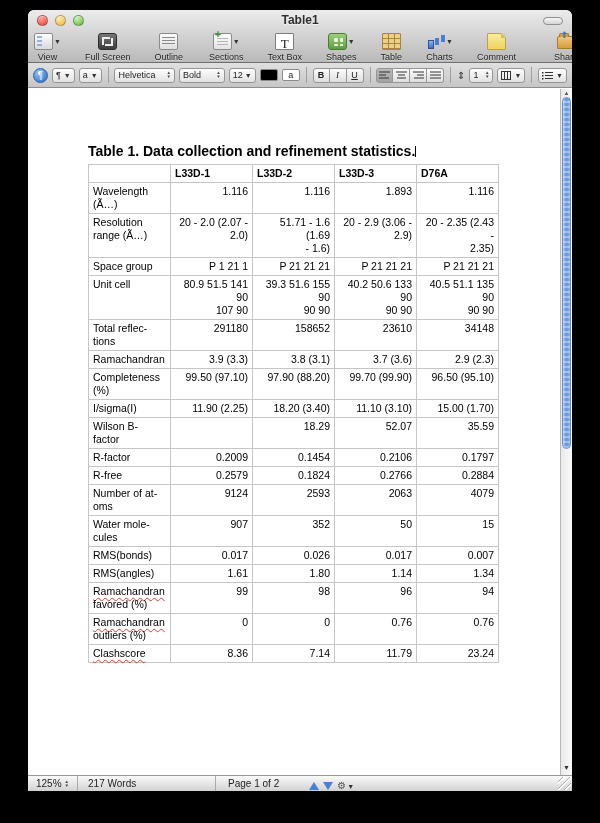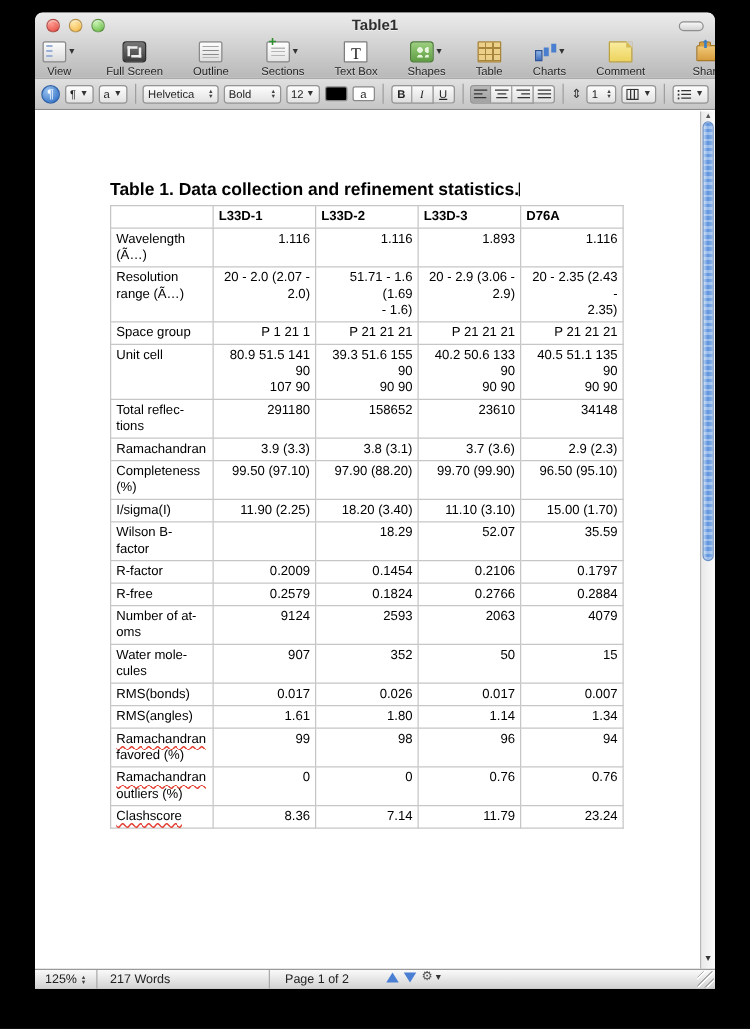--- a/index.html
+++ b/index.html
@@ -139,21 +139,21 @@
       background:linear-gradient(90deg,#b4d0f2,#5f93dd 45%,#8ab4ea);
       border:1px solid #6b8fc4; }
   .sb-thumb::before { content:""; position:absolute; inset:0; border-radius:5px;
       background:repeating-linear-gradient(0deg, rgba(255,255,255,.35) 0 2px, transparent 2px 5px); }
   .sb-down { position:absolute; bottom:2px; left:0; right:0; height:10px; text-align:center;
       font-size:7px; color:#333; line-height:10px; }
 
   
   .statusbar { position:absolute; left:0; right:0; bottom:0; height:16px;
       background:linear-gradient(#fafafa,#d2d2d2); border-top:1px solid #999;
-      display:flex; align-items:flex-start; font-size:10px; color:#222; }
+      display:flex; align-items:flex-end; font-size:10px; color:#222; }
   .sb-zoom { display:flex; align-items:center; gap:3px; padding:0 8px; height:100%;
       border-right:1px solid #aaa; }
   .sb-zoom .stepper { display:flex; flex-direction:column; font-size:4.5px; line-height:4px; color:#444; }
   .sb-words { padding:0 10px; width:138px; height:100%; line-height:15px; border-right:1px solid #aaa; }
   .sb-page { padding:0 12px; line-height:15px; }
   .sb-nav { display:flex; align-items:center; gap:4px; margin-left:18px; }
   .tri-up, .tri-down { width:0; height:0; }
   .tri-up { border-left:5px solid transparent; border-right:5px solid transparent;
             border-bottom:8px solid #4a7fd4; }
   .tri-down { border-left:5px solid transparent; border-right:5px solid transparent;

